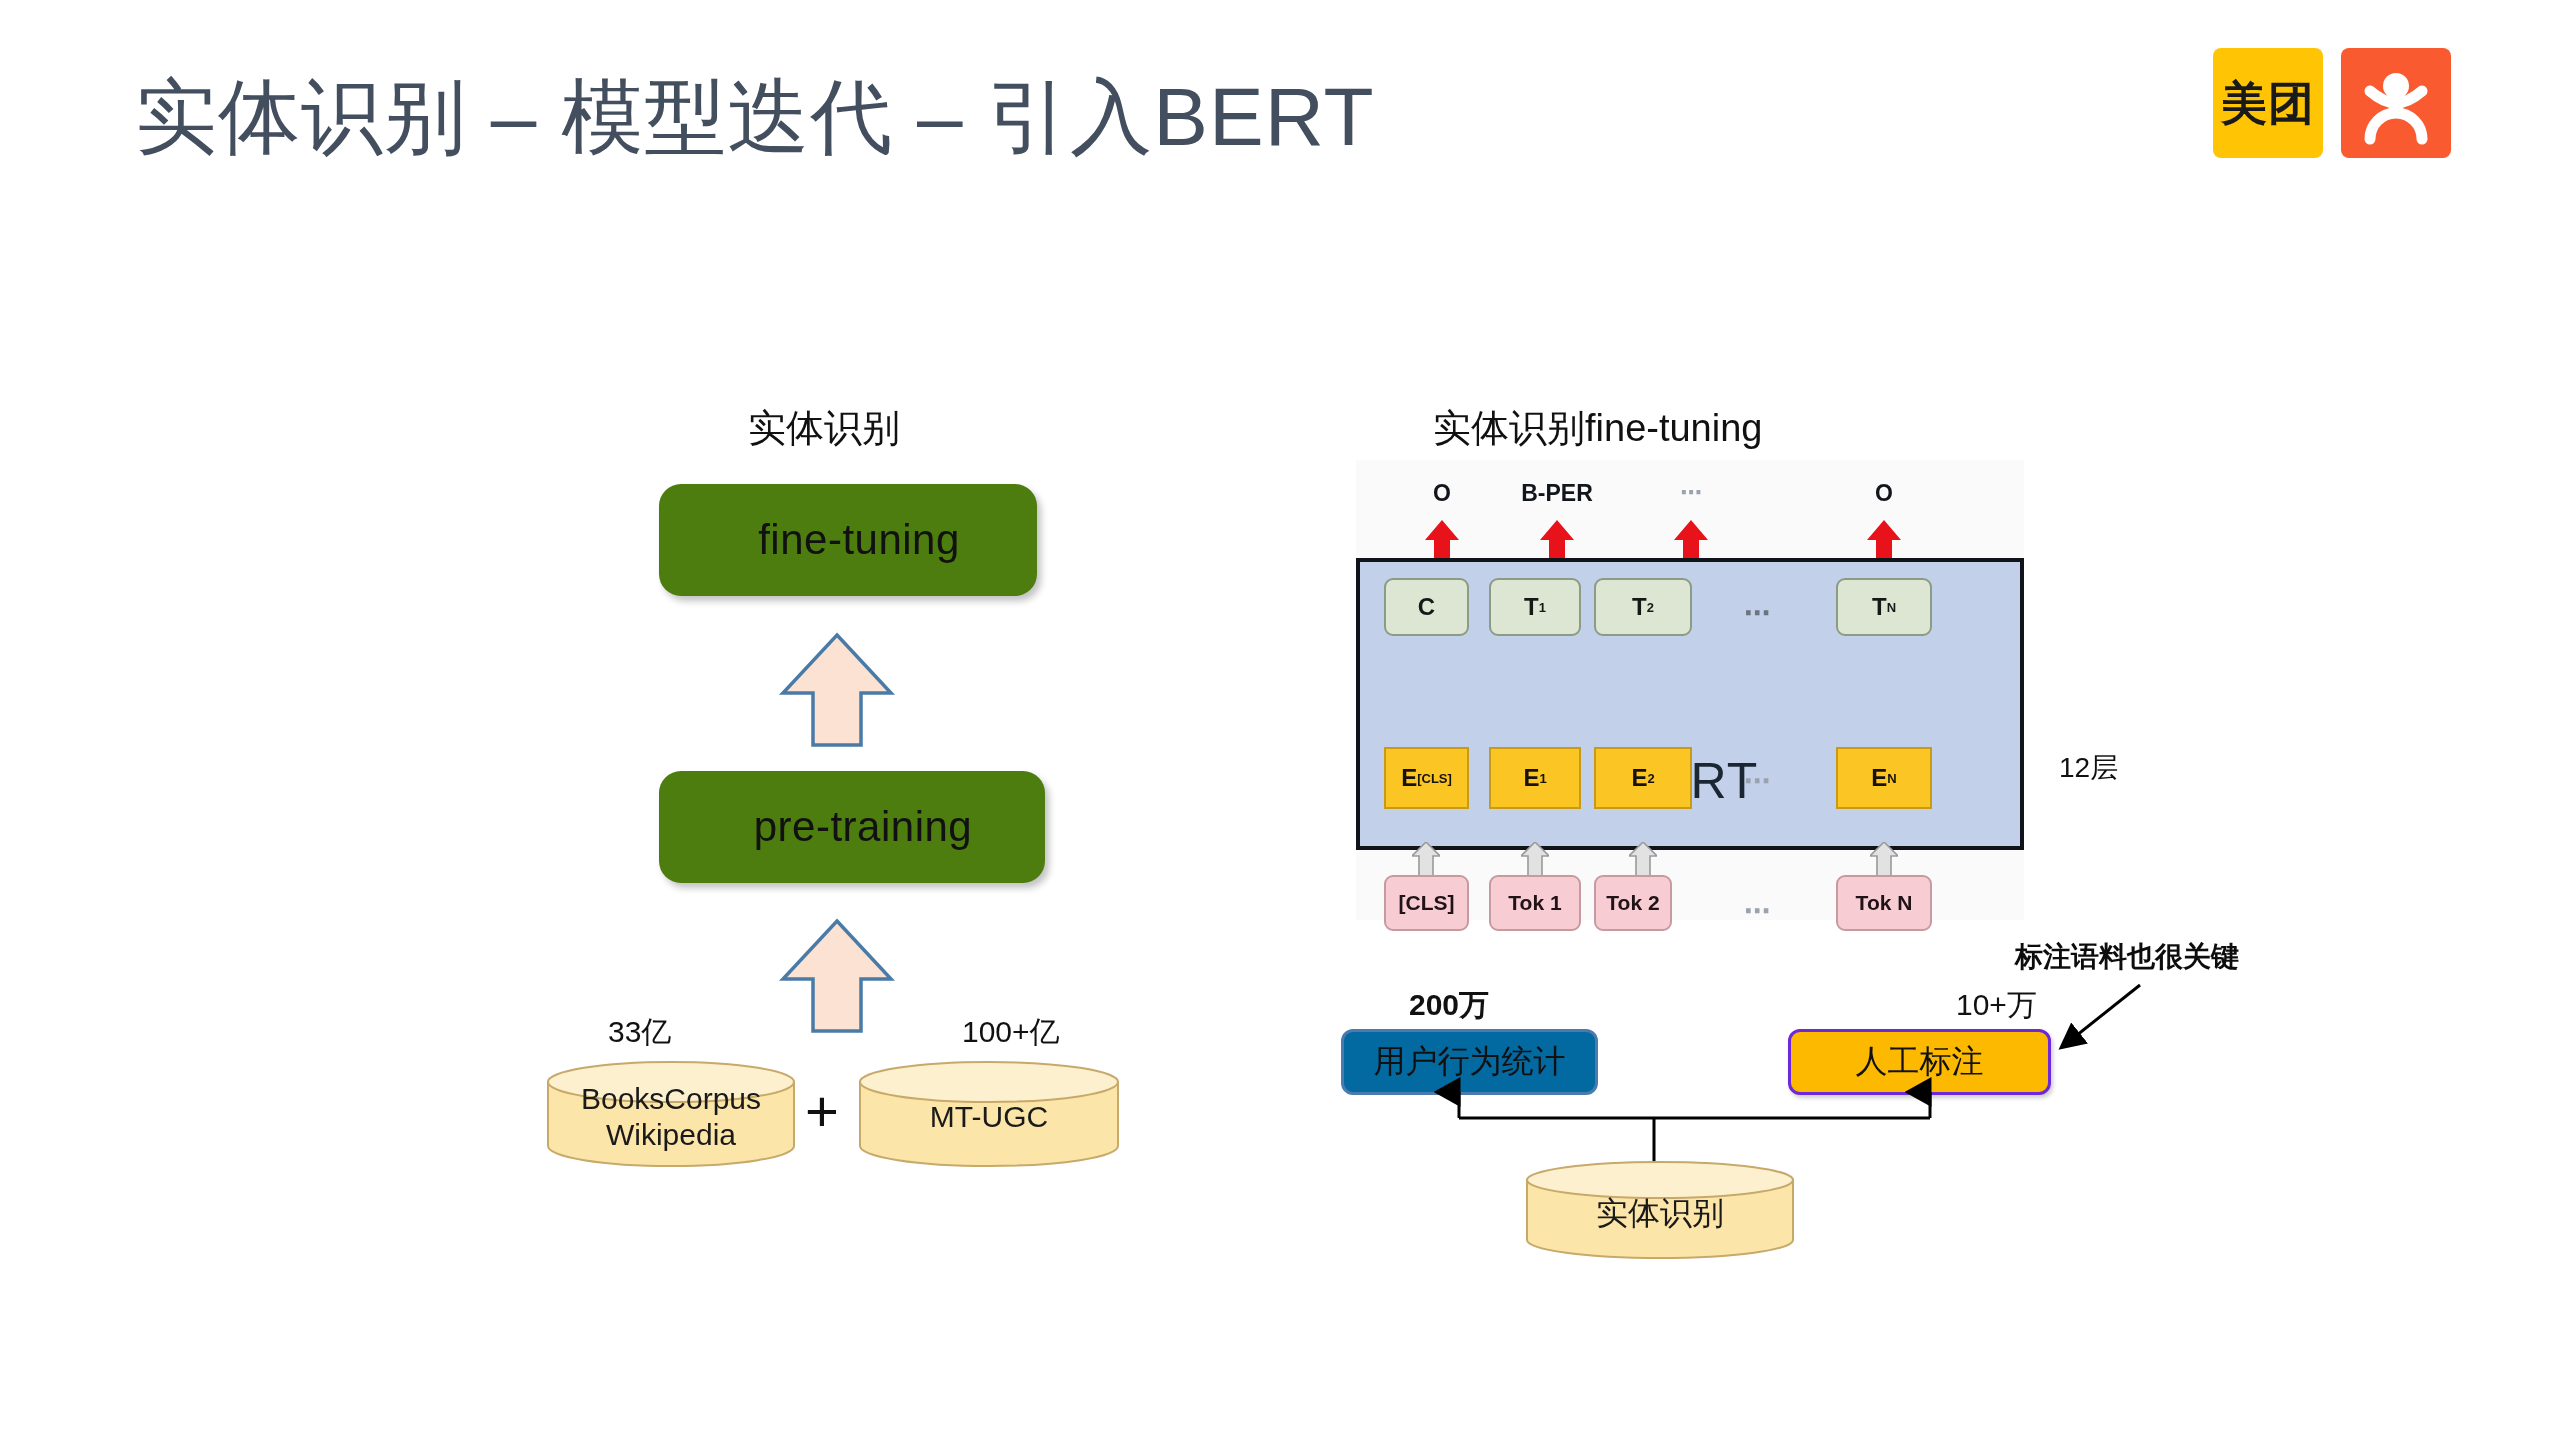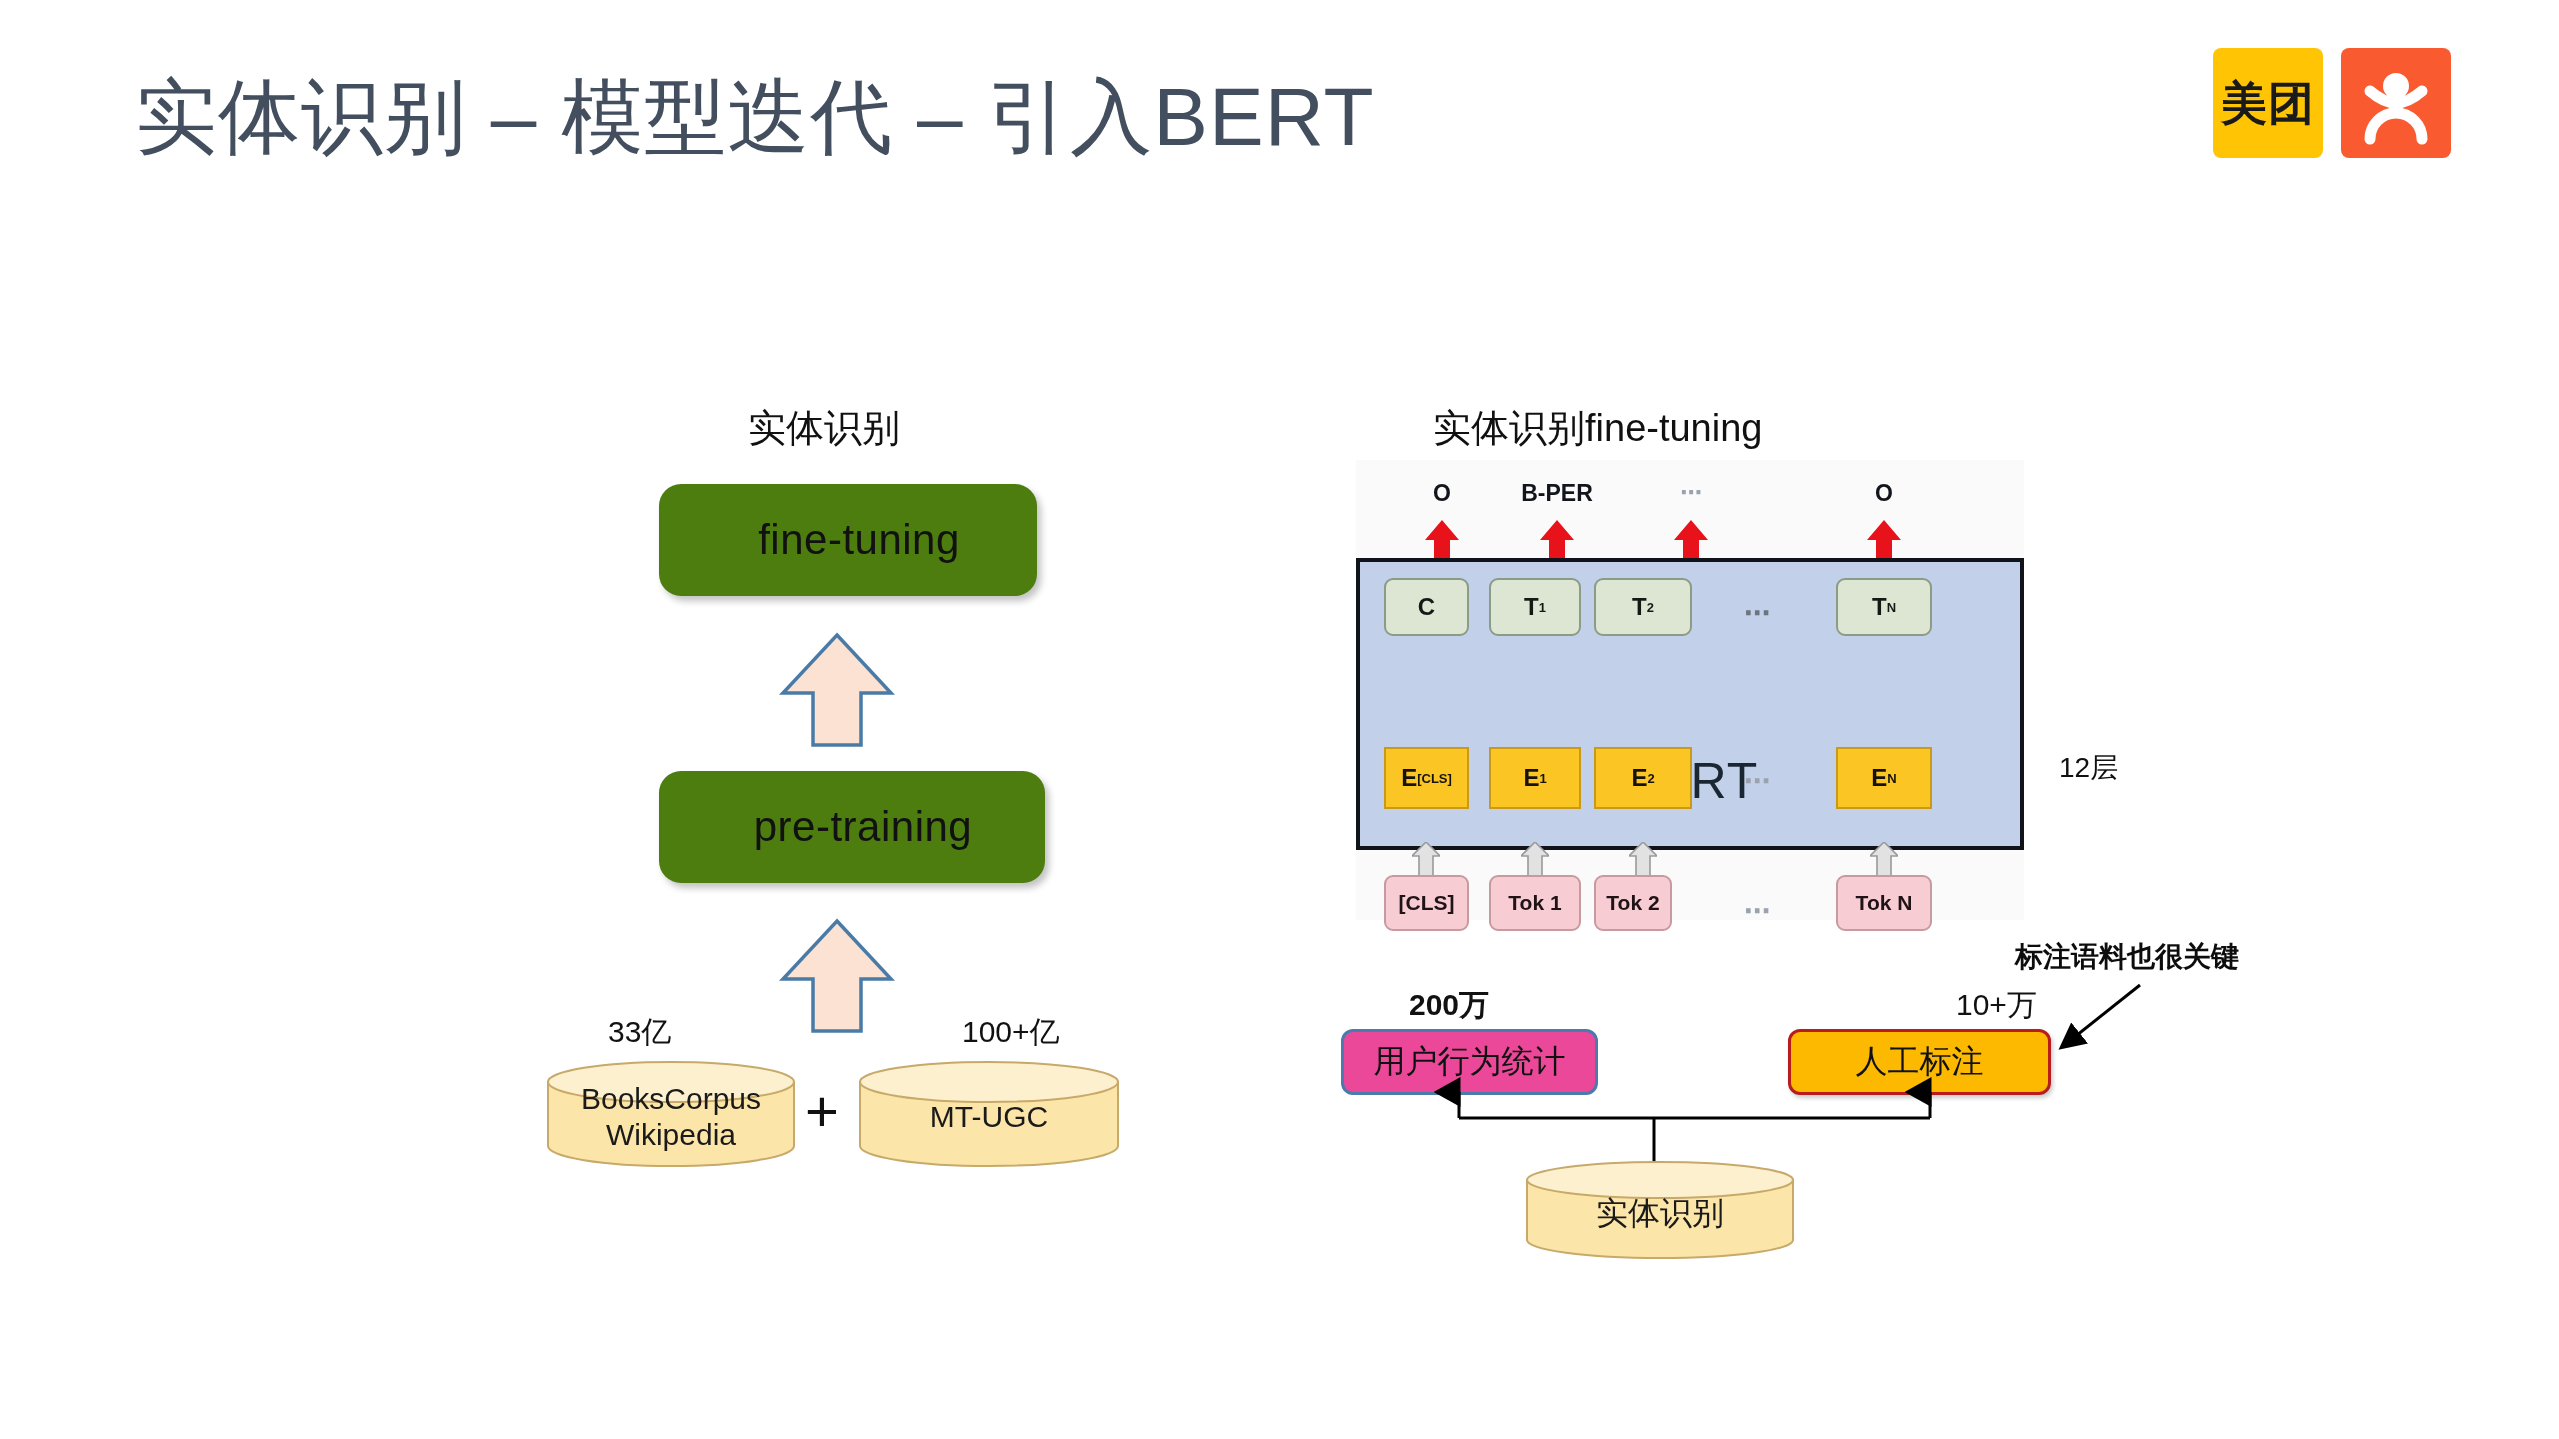--- a/index.html
+++ b/index.html
@@ -256,27 +256,27 @@
     border-radius: 12px;
     display: flex;
     align-items: center;
     justify-content: center;
     font-size: 32px;
     color: #111;
     box-sizing: border-box;
   }
   #box-user-behavior {
     left: 1341px; top: 1029px; width: 257px;
-    background: #ec4899;
+    background: #0369a1;
     border: 3px solid #4b7aad;
   }
   #box-manual-label {
     left: 1788px; top: 1029px; width: 263px;
     background: #fcb900;
-    border: 3px solid #b91c1c;
+    border: 3px solid #6d28d9;
     box-shadow: 2px 3px 4px rgba(0,0,0,0.2);
     text-align: right;
   }
 
   #annotation-note {
     position: absolute;
     left: 2015px; top: 938px;
     font-size: 28px;
     font-weight: 700;
     color: #0d0d0d;

